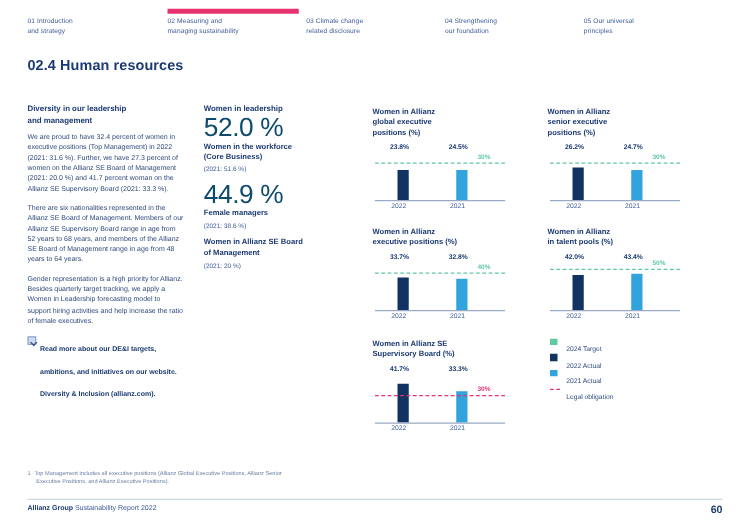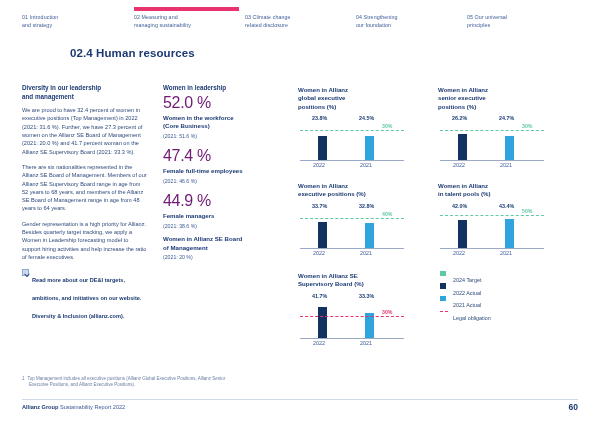--- a/index.html
+++ b/index.html
@@ -22,42 +22,42 @@
   }
   .nav-1 { left: 22px; }
   .nav-2 { left: 134px; }
   .nav-3 { left: 245px; }
   .nav-4 { left: 356px; }
   .nav-5 { left: 467px; }
 
   
   .section-title {
     position: absolute; left: 22px; top: 47px;
-    font-size: 11.5px; font-weight: bold; color: #1b3a73; letter-spacing: .1px; margin-left: 48px;
+    font-size: 11.5px; font-weight: bold; color: #1b3a73; letter-spacing: .1px;
   }
 
   
   .col1 { position: absolute; left: 22px; top: 84px; width: 126px; }
   .c1-head { font-size: 6.3px; font-weight: bold; line-height: 8.6px; color: #1b3a73; margin-bottom: 5px; }
   .c1-p { font-size: 5.6px; line-height: 8.3px; color: #2f4b7c; margin-bottom: 7px; }
   .link-box { position: relative; padding-left: 10px; margin-top: 1px; }
   .link-ico {
     position: absolute; left: 0; top: 1px; width: 7px; height: 6.5px;
     background: #cdd9ec; border: .5px solid #8fa8cf;
   }
   .link-ico::after{
     content:""; position:absolute; left:1.6px; top:1.6px; width:3.2px; height:3.2px;
     border-left:1px solid #2f4b7c; border-bottom:1px solid #2f4b7c; transform:rotate(-45deg);
   }
   .link-txt { font-size: 5.6px; line-height: 8.3px; font-weight: bold; color: #1b3a73; }
 
   
   .col2 { position: absolute; left: 163px; top: 84px; width: 122px; }
   .kpi-group-head { font-size: 6.3px; font-weight: bold; color: #1b3a73; margin-bottom: 1px; }
-  .kpi-val { font-size: 16px; font-weight: normal; color: #701a75; letter-spacing: -.3px; line-height: 21px; }
+  .kpi-val { font-size: 21px; font-weight: normal; color: #0c4a6e; letter-spacing: -.3px; line-height: 21px; }
   .kpi-lbl { font-size: 6.1px; font-weight: bold; color: #1b3a73; line-height: 8.4px; margin-top: 1px; }
   .kpi-sub { font-size: 5.2px; color: #3c5a96; margin-top: 2.5px; margin-bottom: 6px; }
   sup { font-size: 3.8px; vertical-align: super; }
 
   
   .chart { position: absolute; width: 122px; }
   .ch-title { font-size: 6.1px; font-weight: bold; color: #1b3a73; line-height: 8.4px; margin-bottom: 3px; }
   .plot { position: relative; width: 118px; height: 56px; margin-top: 4px; }
   .vlabels { position: absolute; left: 0; top: 0; width: 118px; height: 11px; }
   .vlabel { position: absolute; font-size: 5.4px; font-weight: bold; color: #1b3a73; }
@@ -160,25 +160,20 @@
   <div class="col2">
     <div class="kpi-group-head">Women in leadership</div>
 
     <div>
       <div class="kpi-val">52.0 %</div>
       <div class="kpi-lbl" style="white-space: pre-line;">Women in the workforce
 (Core Business)</div>
       <div class="kpi-sub">(2021: 51.6 %)</div>
     </div>
 
-    <div>
-      <div class="kpi-val">47.4 %</div>
-      <div class="kpi-lbl">Female full-time employees</div>
-      <div class="kpi-sub">(2021: 46.6 %)</div>
-    </div>
 
     <div>
       <div class="kpi-val">44.9 %</div>
       <div class="kpi-lbl">Female managers</div>
       <div class="kpi-sub">(2021: 38.6 %)</div>
     </div>
 
 
     <div>
       <div class="kpi-lbl" style="white-space: pre-line;">Women in Allianz SE Board

